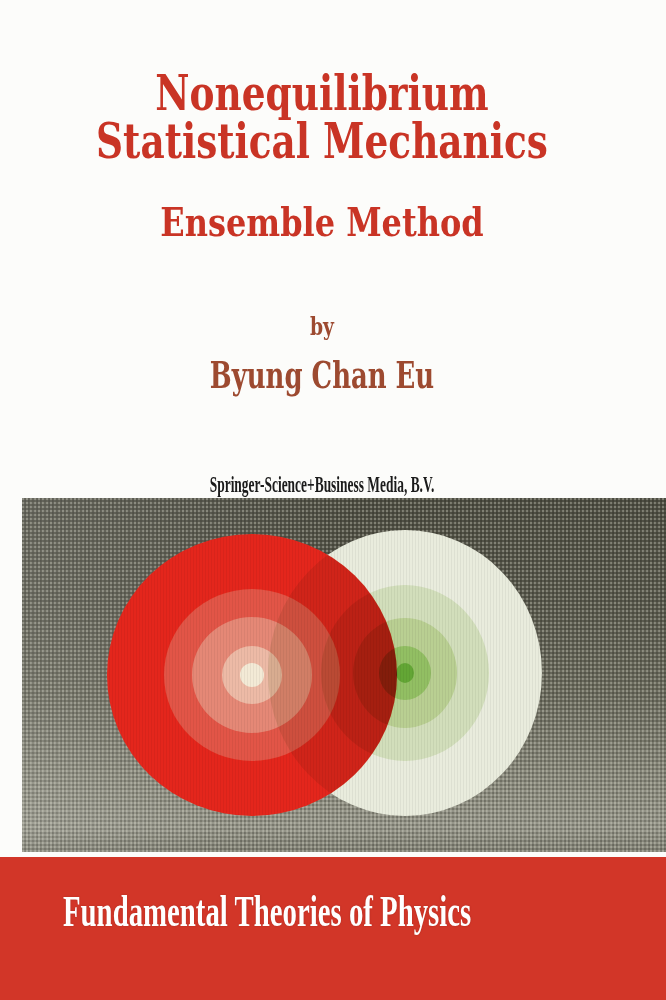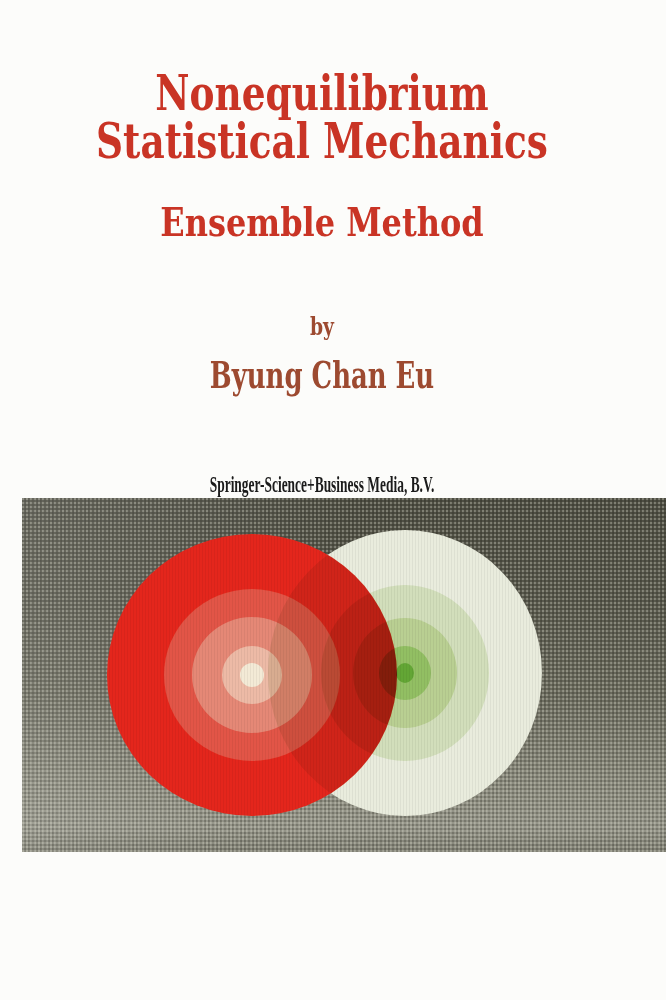--- a/index.html
+++ b/index.html
@@ -145,14 +145,17 @@
         <ellipse cx="383" cy="175" rx="137" ry="143" fill="#e9ecdd"></ellipse>
         <ellipse cx="383" cy="175" rx="84" ry="88" fill="#d2debb"></ellipse>
         <ellipse cx="383" cy="175" rx="52" ry="55" fill="#b9cf92"></ellipse>
         <ellipse cx="383" cy="175" rx="26" ry="27" fill="#92bf63"></ellipse>
         <ellipse cx="383" cy="175" rx="9" ry="10" fill="#64a636"></ellipse>
       </g>
 
     <rect x="0" y="0" width="644" height="354" fill="url(#pScan)"></rect>
   </svg>
 
+  <div class="series-band">
+    <div class="series-title">Fundamental Theories of Physics</div>
+  </div>
 
 </div>
 
 </body></html>

